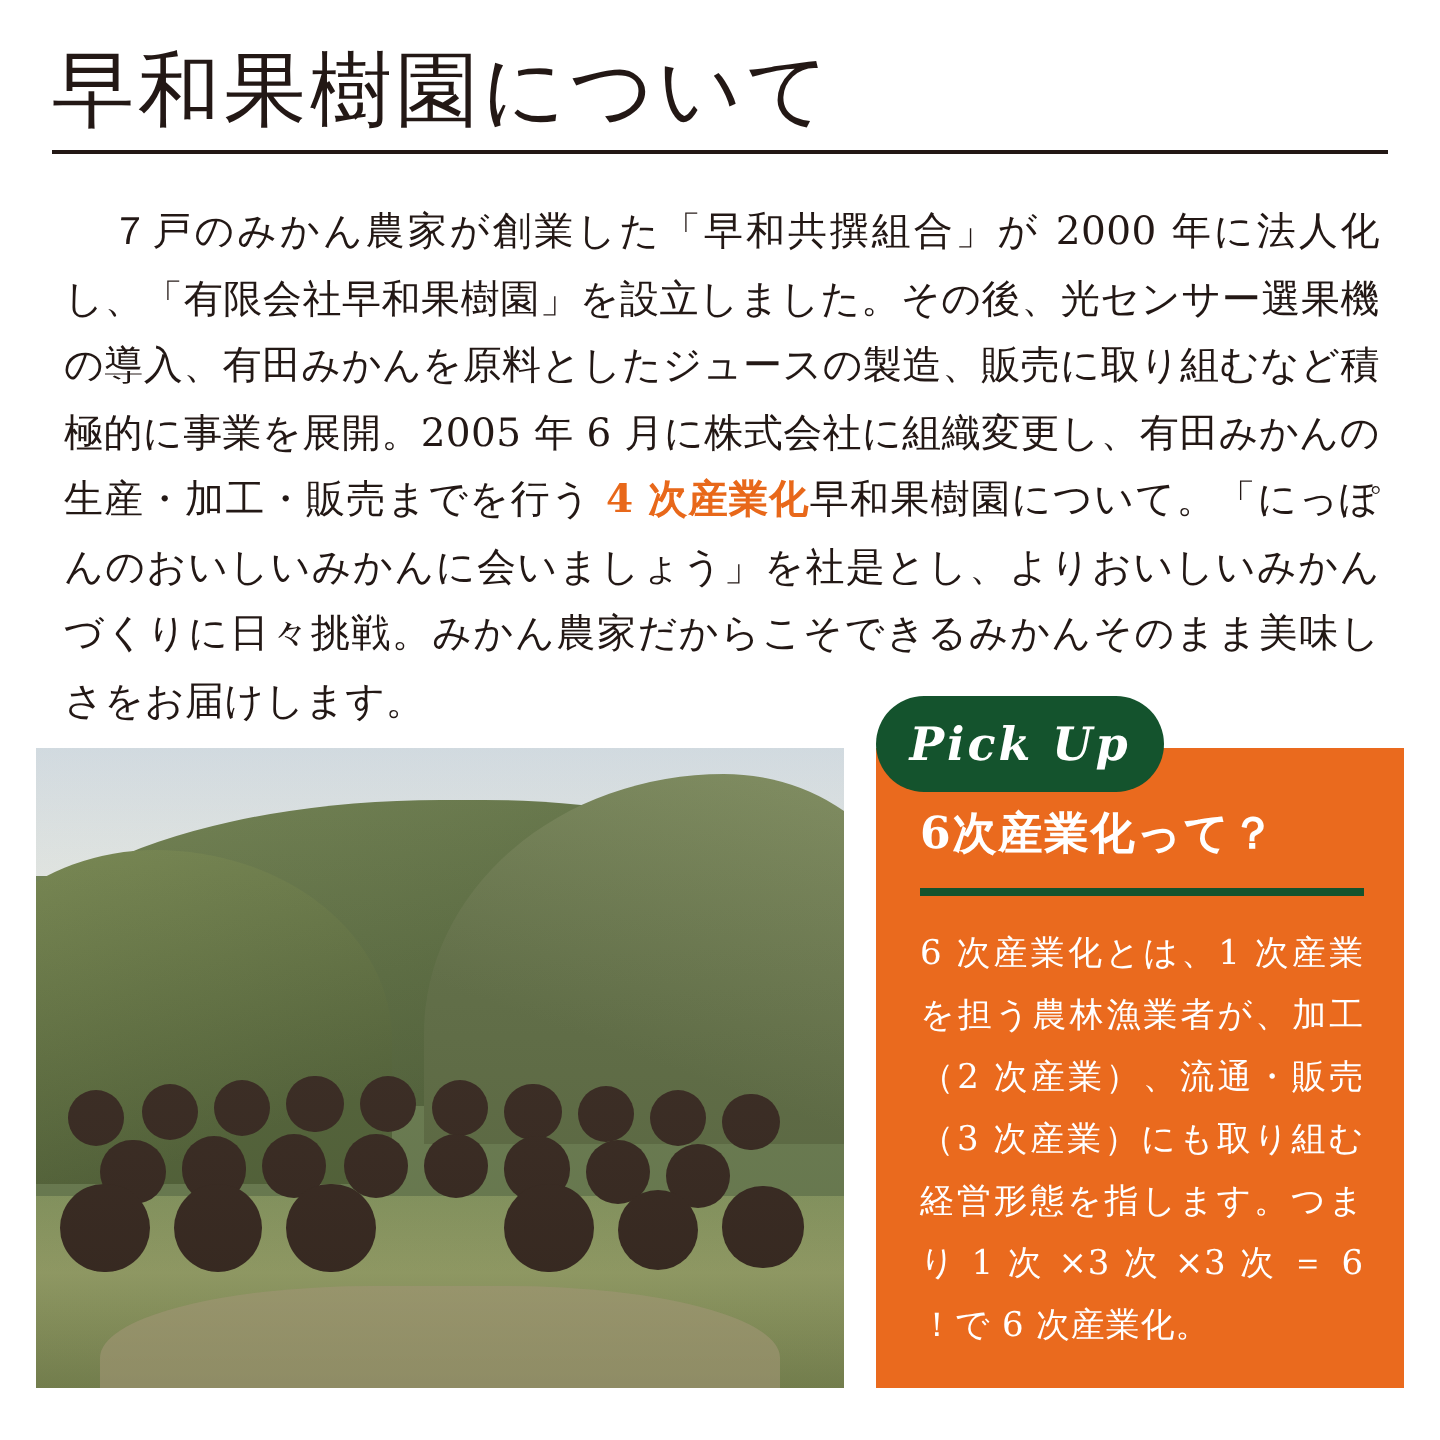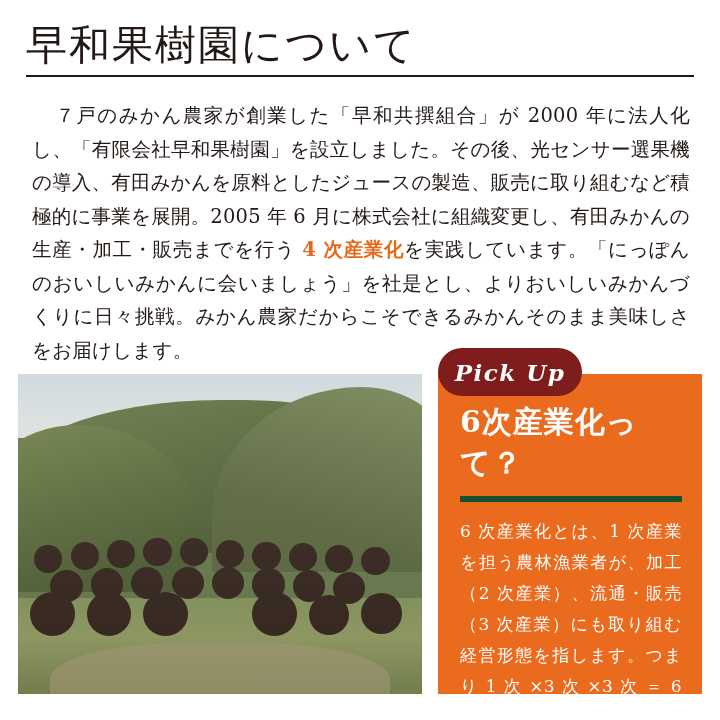--- a/index.html
+++ b/index.html
@@ -151,21 +151,21 @@
   .pickup {
     position: relative;
     width: 264px;
   }
   .pickup-tab {
     position: absolute;
     left: 0;
     top: -26px;
     width: 144px;
     height: 48px;
-    background: #7f1d1d;
+    background: #14532d;
     border-radius: 24px;
     display: flex;
     align-items: center;
     justify-content: center;
     color: #ffffff;
     font-size: 23px;
     font-style: italic;
     font-weight: 700;
     letter-spacing: 1.5px;
     font-family: "DejaVu Serif", "Liberation Serif", serif;
@@ -176,25 +176,25 @@
     left: 0;
     top: 0;
     width: 264px;
     height: 320px;
     background: #ea6a1e;
     box-sizing: border-box;
     padding: 28px 20px 18px 22px;
     color: #ffffff;
   }
   .pickup-heading {
-    font-size: 30px;
+    font-size: 22px;
     font-weight: 700;
     letter-spacing: 1px;
     padding-bottom: 12px;
-    border-bottom: 6px solid #14532d;
+    border-bottom: 4px solid #14532d;
     font-family: "DejaVu Serif", "Liberation Serif", serif;
   }
   .pickup-text {
     margin-top: 14px;
     font-size: 17px;
     line-height: 1.82;
     letter-spacing: 0.4px;
     text-align: justify;
     text-justify: inter-character;
     font-family: "DejaVu Serif", "Liberation Serif", serif;
@@ -204,21 +204,21 @@
 <body>
 
 <div class="page">
 
   <div class="title-block">
     <div class="title">早和果樹園について</div>
     <div class="title-rule"></div>
   </div>
 
   <div class="body-copy">
-    <span class="indent"></span><span>７戸のみかん農家が創業した「早和共撰組合」が 2000 年に法人化し、「有限会社早和果樹園」を設立しました。その後、光センサー選果機の導入、有田みかんを原料としたジュースの製造、販売に取り組むなど積極的に事業を展開。2005 年 6 月に株式会社に組織変更し、有田みかんの生産・加工・販売までを行う </span><span class="hl">4 次産業化</span><span>を実践しています。「にっぽんのおいしいみかんに会いましょう」を社是とし、よりおいしいみかんづくりに日々挑戦。みかん農家だからこそできるみかんそのまま美味しさをお届けします。</span>
+    <span class="indent"></span><span>７戸のみかん農家が創業した「早和共撰組合」が 2000 年に法人化し、「有限会社早和果樹園」を設立しました。その後、光センサー選果機の導入、有田みかんを原料としたジュースの製造、販売に取り組むなど積極的に事業を展開。2005 年 6 月に株式会社に組織変更し、有田みかんの生産・加工・販売までを行う </span><span class="hl">4 次産業化</span><span>早和果樹園について。「にっぽんのおいしいみかんに会いましょう」を社是とし、よりおいしいみかんづくりに日々挑戦。みかん農家だからこそできるみかんそのまま美味しさをお届けします。</span>
   </div>
 
   <div class="lower">
 
     <div class="photo">
       <div class="sky"></div>
       <div class="hill-far"></div>
       <div class="hill-right"></div>
       <div class="hill-left"></div>
       <div class="ground"></div>

